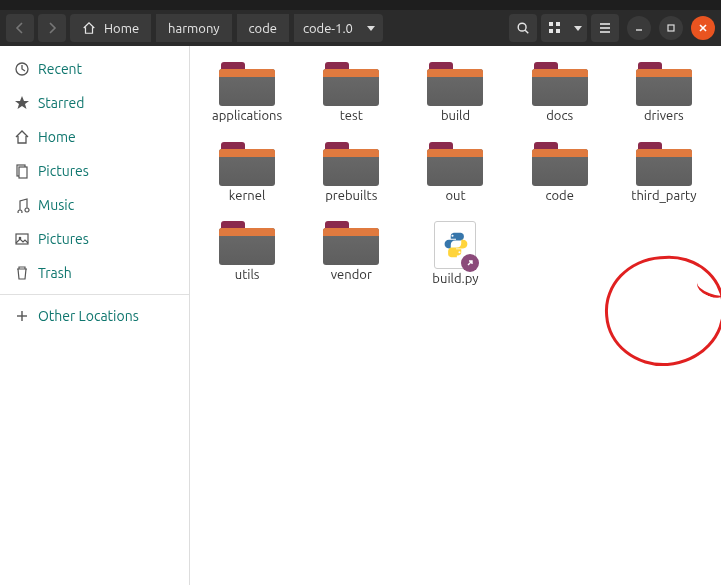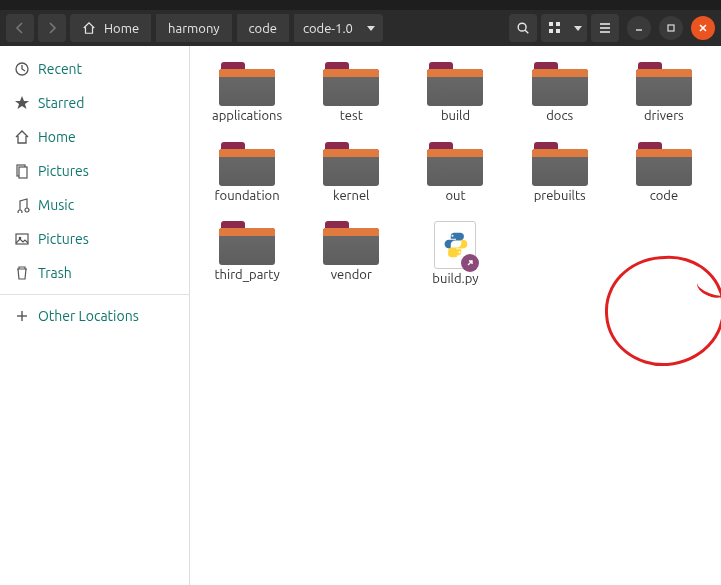--- a/index.html
+++ b/index.html
@@ -246,61 +246,61 @@
             <div class="folder-flap"></div>
           </div>
           <div class="label">drivers</div>
         </div>
         <div class="item">
           <div class="folder-icon">
             <div class="folder-tab"></div>
             <div class="folder-body"></div>
             <div class="folder-flap"></div>
           </div>
-          <div class="label">foundation</div>
-        </div>
-        <div class="item">
-          <div class="folder-icon">
-            <div class="folder-tab"></div>
-            <div class="folder-body"></div>
-            <div class="folder-flap"></div>
-          </div>
           <div class="label">kernel</div>
         </div>
         <div class="item">
           <div class="folder-icon">
             <div class="folder-tab"></div>
             <div class="folder-body"></div>
             <div class="folder-flap"></div>
           </div>
+          <div class="label">prebuilts</div>
+        </div>
+        <div class="item">
+          <div class="folder-icon">
+            <div class="folder-tab"></div>
+            <div class="folder-body"></div>
+            <div class="folder-flap"></div>
+          </div>
           <div class="label">out</div>
         </div>
         <div class="item">
           <div class="folder-icon">
             <div class="folder-tab"></div>
             <div class="folder-body"></div>
             <div class="folder-flap"></div>
           </div>
-          <div class="label">prebuilts</div>
-        </div>
-        <div class="item">
-          <div class="folder-icon">
-            <div class="folder-tab"></div>
-            <div class="folder-body"></div>
-            <div class="folder-flap"></div>
-          </div>
           <div class="label">code</div>
         </div>
         <div class="item">
           <div class="folder-icon">
             <div class="folder-tab"></div>
             <div class="folder-body"></div>
             <div class="folder-flap"></div>
           </div>
           <div class="label">third_party</div>
+        </div>
+        <div class="item">
+          <div class="folder-icon">
+            <div class="folder-tab"></div>
+            <div class="folder-body"></div>
+            <div class="folder-flap"></div>
+          </div>
+          <div class="label">utils</div>
         </div>
         <div class="item">
           <div class="folder-icon">
             <div class="folder-tab"></div>
             <div class="folder-body"></div>
             <div class="folder-flap"></div>
           </div>
           <div class="label">vendor</div>
         </div>
         <div class="item">

